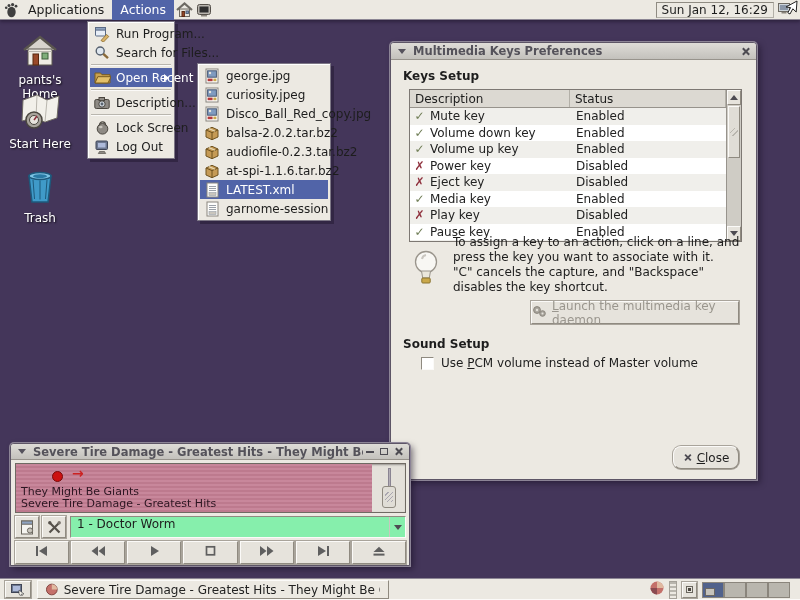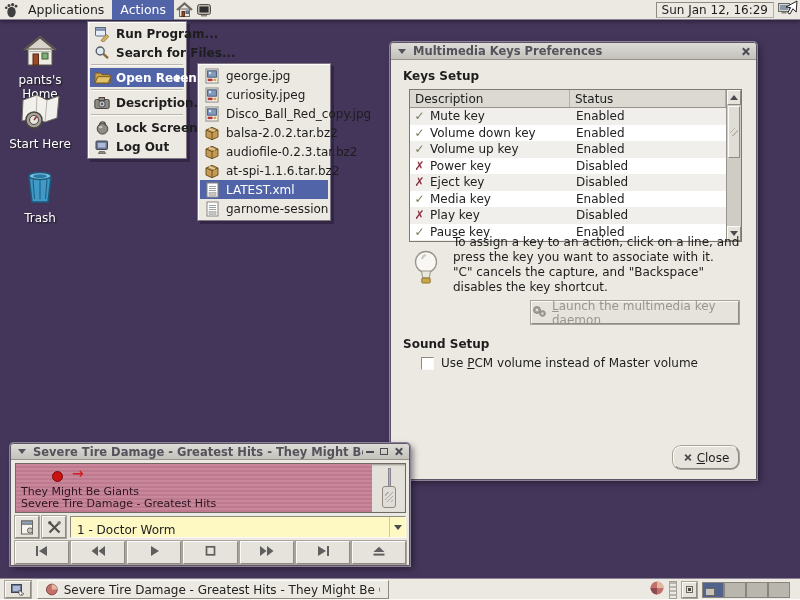--- a/index.html
+++ b/index.html
@@ -63,21 +63,21 @@
   .checkbox { width:13px; height:13px; background:#fff; border:1px solid #8f8a80; border-bottom-color:#fbfaf8; border-right-color:#fbfaf8; }
 
   
   #player-display { position:absolute; border:1px solid #6f6a63; background:#e4e1da; box-shadow:inset 1px 1px 2px rgba(0,0,0,.35); display:flex; }
   #pink-screen { width:356px; height:100%; background:repeating-linear-gradient(#c8879b 0 2px,#bd7a8e 2px 4px); position:relative; color:#2d1622; }
   #pink-screen .dline { position:absolute; left:5px; font-size:11px; white-space:nowrap; }
   #vol-strip { flex:1; position:relative; }
   #vol-track { position:absolute; left:50%; top:4px; bottom:4px; width:3px; margin-left:-1px; background:#b3aeb6; border:1px solid #8a8492; }
   #vol-thumb { position:absolute; left:50%; margin-left:-7px; top:22px; width:14px; height:22px; border-radius:3px; background:#e0ddd6; border:1px solid #8f8a80; background-image:repeating-linear-gradient(135deg,transparent 0 2px,#aaa6b0 2px 3px); background-size:8px 10px; background-repeat:no-repeat; background-position:center; }
   .mini-btn { position:absolute; width:24px; height:22px; }
-  #track-combo { position:absolute; background:#fef9c3; border:1px solid #8f8a80; border-bottom-color:#fbfaf8; border-right-color:#fbfaf8; display:flex; align-items:flex-end; }
+  #track-combo { position:absolute; background:#86efac; border:1px solid #8f8a80; border-bottom-color:#fbfaf8; border-right-color:#fbfaf8; display:flex; align-items:flex-start; }
   #track-combo .cv { flex:1; padding-left:6px; color:#1d1d1d; }
   #combo-arrow { width:16px; height:100%; display:flex; align-items:center; justify-content:center; border-left:1px solid #c9c6bf; }
   #transport-row { position:absolute; display:flex; gap:2px; }
   #transport-row .tbtn { flex:1; height:23px; }
 
   
   #task-btn { height:19px; display:flex; align-items:center; gap:6px; padding:0 8px; background:#ece9e2; border:1px solid #8f8a80; border-top-color:#fbfaf8; border-left-color:#fbfaf8; }
   .pager-cell { width:22px; height:16px; background:#b9b6ae; border:1px solid #8a857c; }
   .pager-cell.active { background:#51628c; position:relative; }
   .pager-cell.active:after { content:""; position:absolute; left:2px; top:5px; width:8px; height:6px; background:#c6c3bc; border:1px solid #6b6763; }
@@ -150,21 +150,21 @@
 <div class="desk-icon" style="left:0;top:168px;">
   <svg width="38" height="38" viewBox="0 0 38 38">
       <path d="M8 8 L30 8 L27 34 L11 34z" fill="#3f9ac8" stroke="#1d5a7c" stroke-width="1.5"></path>
       <ellipse cx="19" cy="8" rx="11" ry="3.5" fill="#7cc4e4" stroke="#1d5a7c" stroke-width="1.5"></ellipse>
       <ellipse cx="19" cy="8.2" rx="7" ry="2" fill="#2a7aa4"></ellipse>
       <path d="M12 12 L13.5 31 M19 12.5 L19 31.5 M26 12 L24.5 31" stroke="#1d5a7c" fill="none"></path>
     </svg>
   <span class="cap">Trash</span>
 </div>
 
-<div class="menu" style="left:87px; top:21px; width:100px;font-weight:bold;">
+<div class="menu" style="left:87px; top:21px; width:88px;">
   <div id="actions-items">
       <div class="menu-item">
         <span class="mi-icon">
           <svg width="16" height="16" viewBox="0 0 16 16">
             <rect x="1.5" y="1.5" width="10" height="8.5" rx="1" fill="#e8eef7" stroke="#5a6a85"></rect>
             <rect x="1.5" y="1.5" width="10" height="2.6" fill="#8fa3c0" stroke="#5a6a85"></rect>
             <path d="M7 14.5 L12.5 8.5 L14.8 10.5 L9.5 16z" fill="#d9b36a" stroke="#8a6a2a" stroke-width="0.8"></path>
           </svg>
         </span>
         <span>Run Program...</span>

